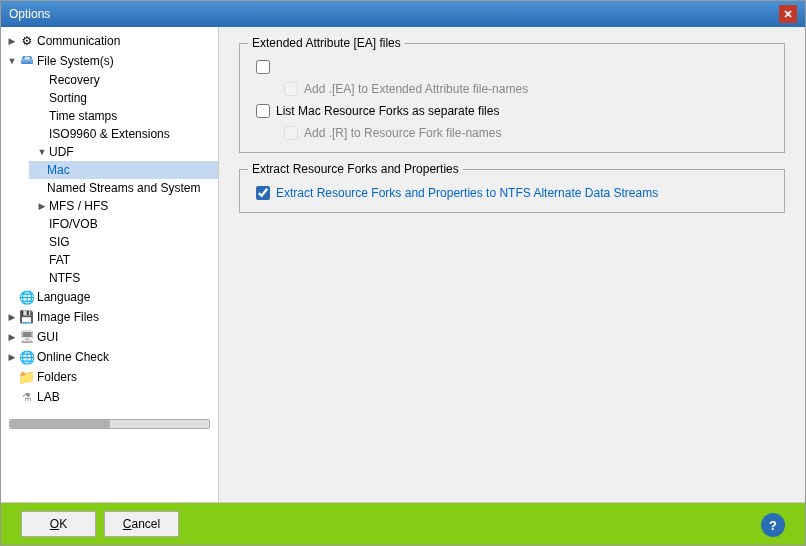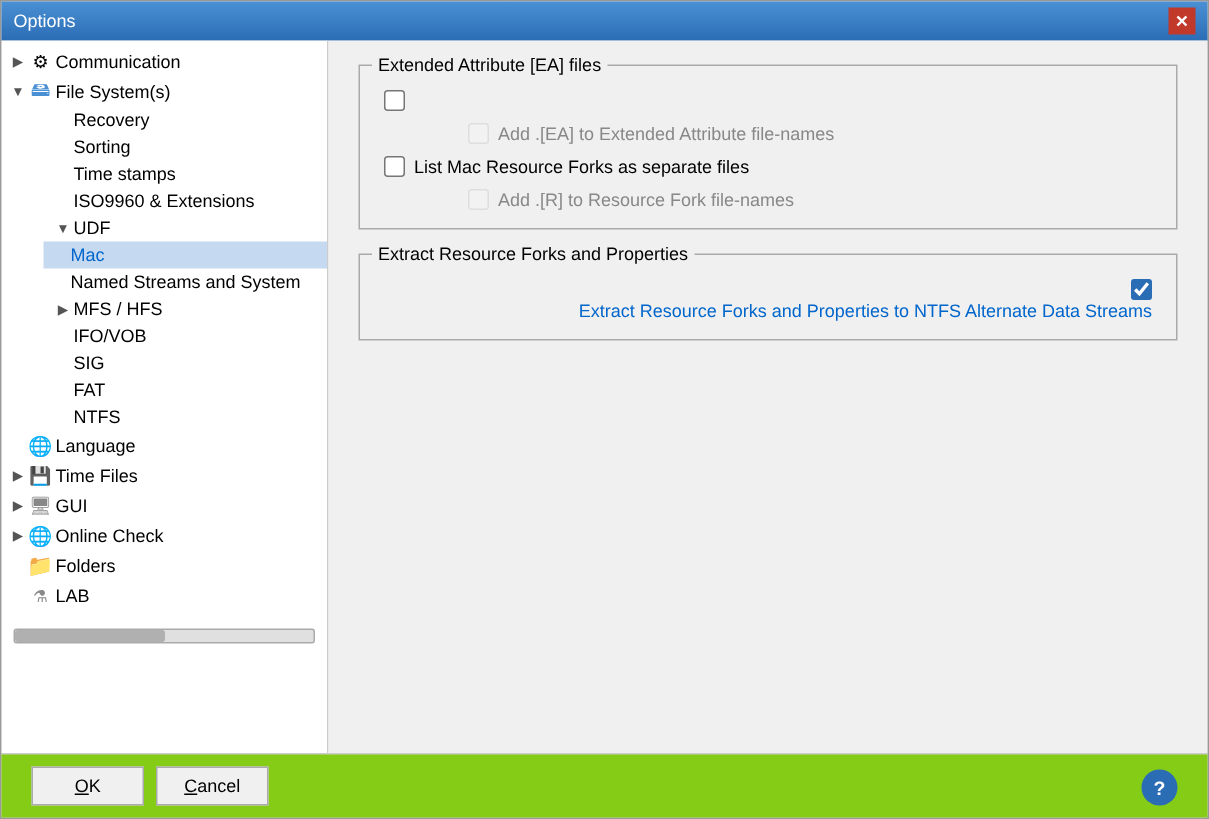--- a/index.html
+++ b/index.html
@@ -136,21 +136,20 @@
       color: #000;
       cursor: default;
     }
     .option-row.disabled label {
       color: #888;
     }
     .option-row.disabled input[type="checkbox"] {
       opacity: 0.5;
     }
     .sub-option {
-      margin-left: 28px;
       padding-left: 28px;
     }
     input[type="checkbox"] {
       width: 14px;
       height: 14px;
       cursor: pointer;
       flex-shrink: 0;
     }
     
     .footer {
@@ -278,21 +277,21 @@
 
       <div class="tree-item">
         <span class="expander" style="width:14px;display:inline-block;"></span>
         <span class="icon" style="color:#3a7abf; font-size:13px;">🌐</span>
         <span class="label">Language</span>
       </div>
 
       <div class="tree-item">
         <span class="expander">▶</span>
         <span class="icon" style="color:#4a90d4; font-size:12px;">💾</span>
-        <span class="label">Time Files</span>
+        <span class="label">Image Files</span>
       </div>
 
       <div class="tree-item">
         <span class="expander">▶</span>
         <span class="icon" style="color:#888; font-size:12px;">🖥</span>
         <span class="label">GUI</span>
       </div>
 
       <div class="tree-item">
         <span class="expander">▶</span>
@@ -340,21 +339,21 @@
 
         <div class="option-row sub-option disabled">
           <input type="checkbox" id="add-r" disabled="" style="">
           <label for="add-r" style="color:#888;">Add .[R] to Resource Fork file-names</label>
         </div>
       </div>
 
       <div class="section-box">
         <span class="section-title">Extract Resource Forks and Properties</span>
 
-        <div class="option-row" style="margin-top: 4px; align-items: flex-end; flex-direction: column;">
+        <div class="option-row" style="margin-top: 4px; align-items: flex-start;">
           <input type="checkbox" id="extract-ntfs" checked="" style="accent-color: rgb(43, 109, 181);">
           <label for="extract-ntfs" style="color:#0066cc;">Extract Resource Forks and Properties to NTFS Alternate Data Streams</label>
         </div>
       </div>
 
     </div>
   </div>
 
   <div class="footer">
     <button class="footer-btn">

